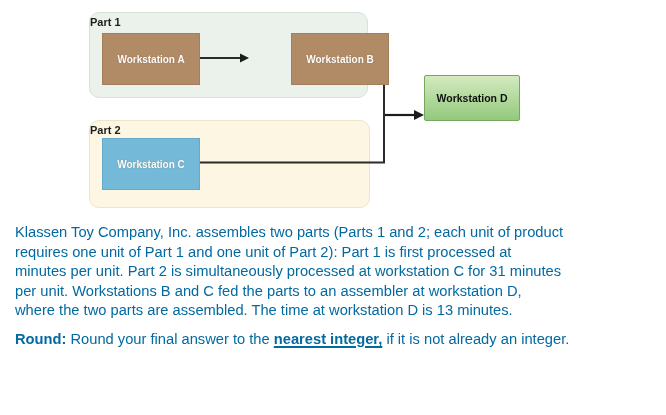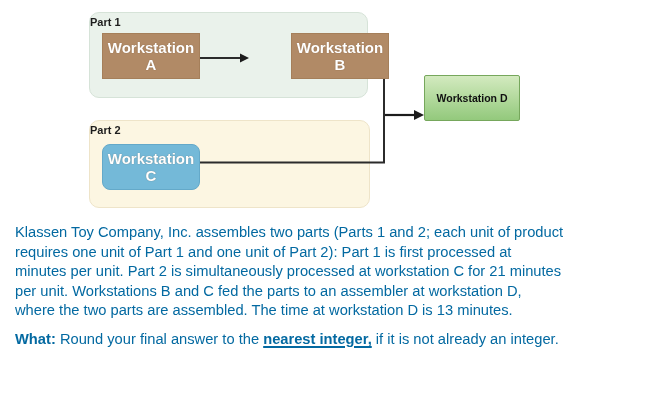--- a/index.html
+++ b/index.html
@@ -36,36 +36,36 @@
     font-size: 11px; font-weight: 700; color: #1d1d1d;
   }
 
   .node {
     position: absolute;
     display: flex; align-items: center; justify-content: center;
     text-align: center;
     font-weight: 700;
   }
   .node.station {
-    width: 98px; height: 46px;
+    width: 98px; height: 52px;
     color: #ffffff;
-    font-size: 15px;
+    font-size: 10px;
     text-shadow: 0 0 1px rgba(90,60,30,0.55);
   }
   .node.brown {
     background: #b18a66;
     border: 1px solid #a57f5a;
   }
   .node.blue {
     background: #74b9d8;
     border: 1px solid #64a9c9;
   }
   .node.wsA { left: 102px; top: 33px; }
   .node.wsB { left: 247px; top: 33px; margin-left: 44px; }
-  .node.wsC { left: 102px; top: 144px; border-radius: 8px; }
+  .node.wsC { left: 102px; top: 138px; }
   .node.wsD {
     left: 424px; top: 75px; width: 96px; height: 46px;
     background: linear-gradient(to bottom, #d3eabf 0%, #93c97c 100%);
     border: 1px solid #76a75c;
     border-radius: 2px;
     color: #101010;
     font-size: 10.5px;
   }
 
   
@@ -128,23 +128,23 @@
       <span>Workstation D</span>
     </div>
 
   </div>
 
   <div class="text-block">
 
     <div class="desc">
       <div class="desc-line">Klassen Toy Company, Inc. assembles two parts (Parts 1 and 2; each unit of product</div>
       <div class="desc-line">requires one unit of Part 1 and one unit of Part 2): Part 1 is first processed at</div>
-      <div class="desc-line">minutes per unit. Part 2 is simultaneously processed at workstation C for 21 minutes</div>
+      <div class="desc-line">minutes per unit. Part 2 is simultaneously processed at workstation C for 31 minutes</div>
       <div class="desc-line">per unit. Workstations B and C fed the parts to an assembler at workstation D,</div>
       <div class="desc-line">where the two parts are assembled. The time at workstation D is 13 minutes.</div>
     </div>
 
 
-    <div class="note"><span class="bold">What:</span><span> Round your final answer to the </span><span class="emph">nearest integer,</span><span> if it is not already an integer.</span></div>
+    <div class="note"><span class="bold">Round:</span><span> Round your final answer to the </span><span class="emph">nearest integer,</span><span> if it is not already an integer.</span></div>
 
   </div>
 
 </div>
 
 </body></html>

